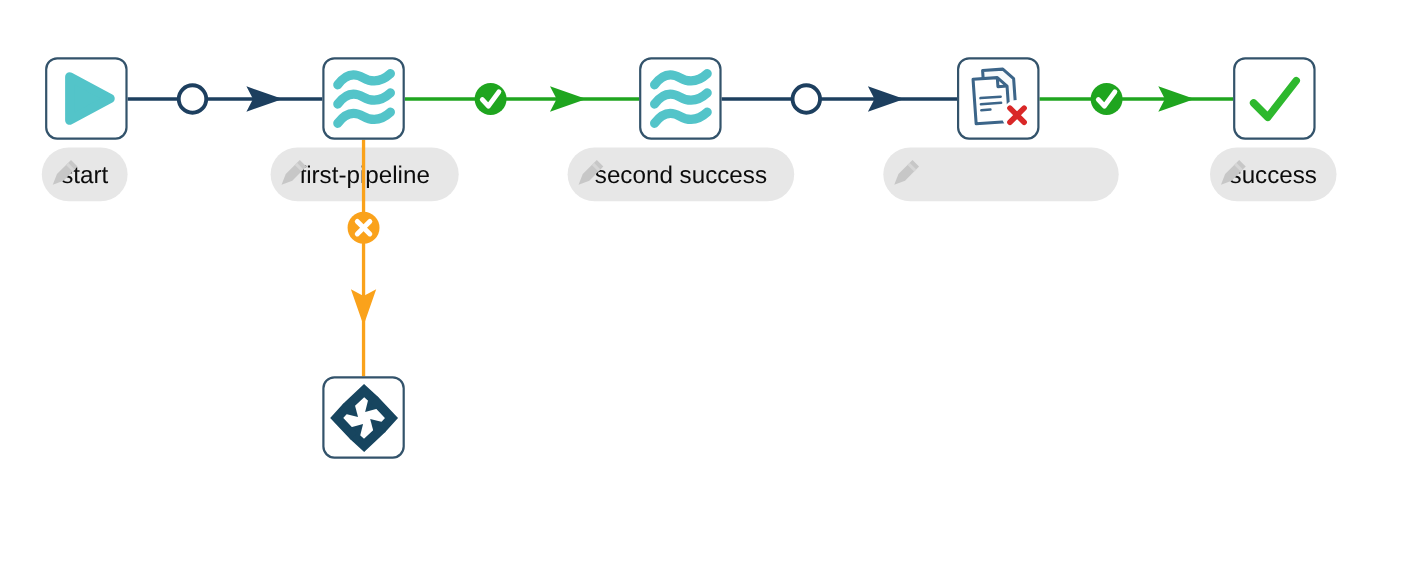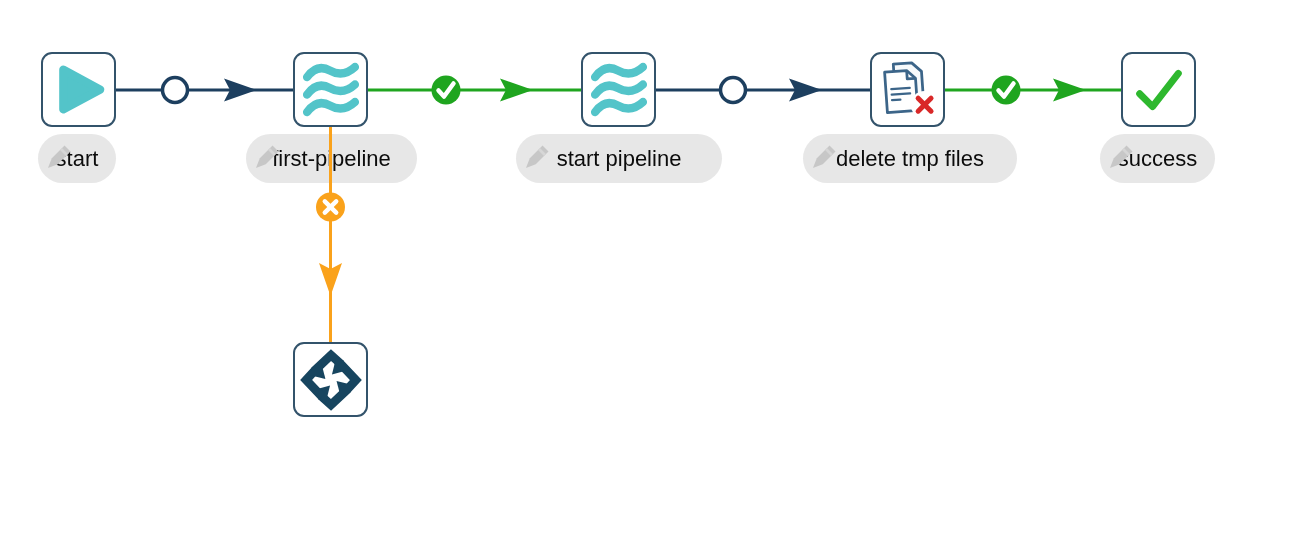--- a/index.html
+++ b/index.html
@@ -38,28 +38,27 @@
         <path d="M3.5,20.5 L6.2,13.6 L15.2,4.6 L19.4,8.8 L10.4,17.8 Z" fill="#c7c7c7"></path>
         <path d="M13.4,6.4 L17.6,10.6 L16.2,12 L12,7.8 Z" fill="#d6d6d6"></path>
       </svg>
     <span>first-pipeline</span>
   </div>
   <div class="label" style="left:516px;top:134px;width:206px">
     <svg class="pencil" width="34" height="34" viewBox="0 0 24 24">
         <path d="M3.5,20.5 L6.2,13.6 L15.2,4.6 L19.4,8.8 L10.4,17.8 Z" fill="#c7c7c7"></path>
         <path d="M13.4,6.4 L17.6,10.6 L16.2,12 L12,7.8 Z" fill="#d6d6d6"></path>
       </svg>
-    <span>start pipeline</span>
+    <span>second success</span>
   </div>
   <div class="label" style="left:803px;top:134px;width:214px">
     <svg class="pencil" width="34" height="34" viewBox="0 0 24 24">
         <path d="M3.5,20.5 L6.2,13.6 L15.2,4.6 L19.4,8.8 L10.4,17.8 Z" fill="#c7c7c7"></path>
         <path d="M13.4,6.4 L17.6,10.6 L16.2,12 L12,7.8 Z" fill="#d6d6d6"></path>
       </svg>
-    <span>delete tmp files</span>
   </div>
   <div class="label" style="left:1100px;top:134px;width:115px">
     <svg class="pencil" width="34" height="34" viewBox="0 0 24 24">
         <path d="M3.5,20.5 L6.2,13.6 L15.2,4.6 L19.4,8.8 L10.4,17.8 Z" fill="#c7c7c7"></path>
         <path d="M13.4,6.4 L17.6,10.6 L16.2,12 L12,7.8 Z" fill="#d6d6d6"></path>
       </svg>
     <span>success</span>
   </div>
 
   <svg class="hops" width="1296" height="533" viewBox="0 0 1296 533">

